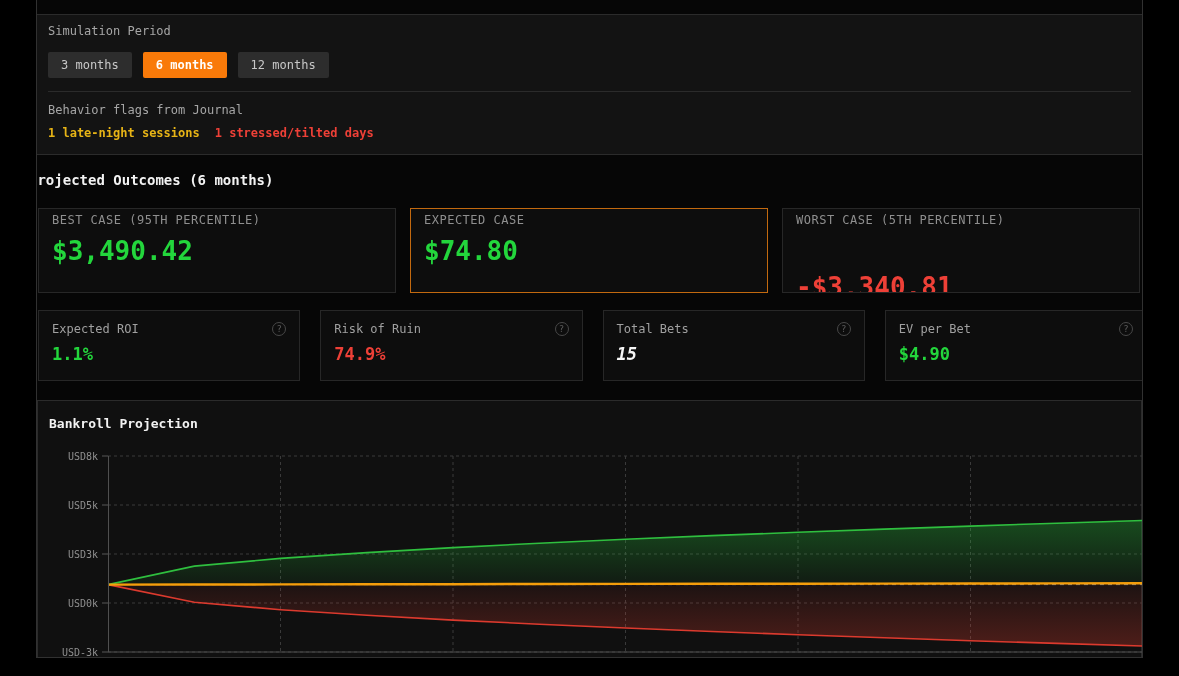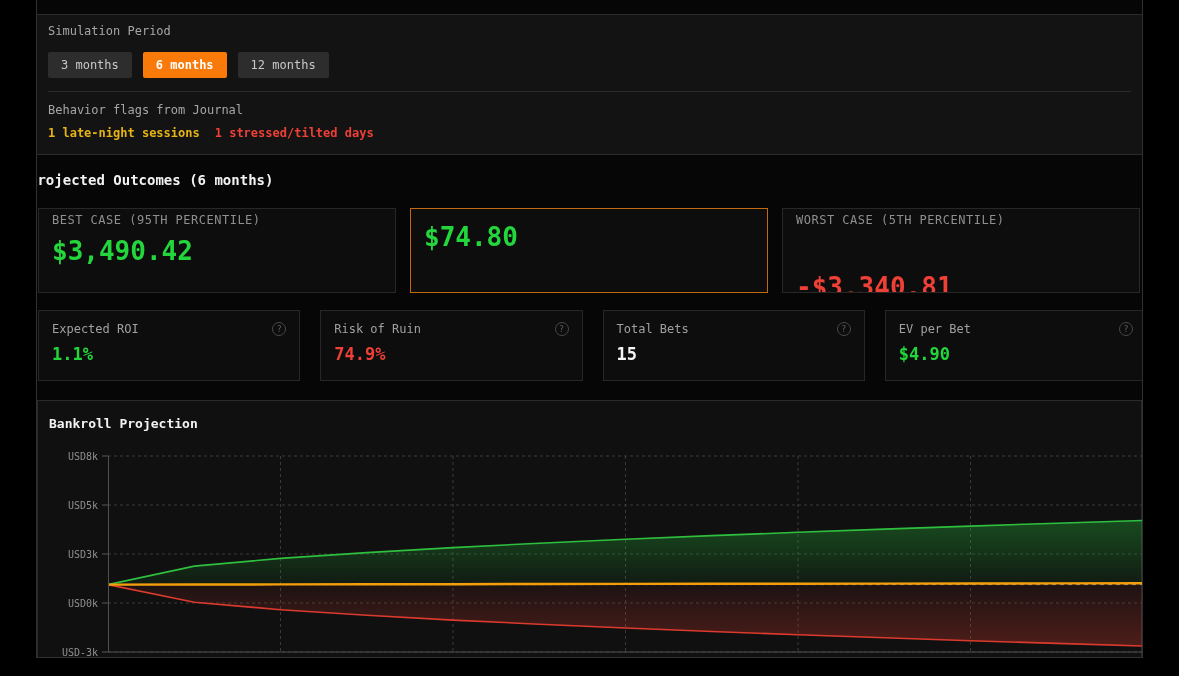--- a/index.html
+++ b/index.html
@@ -82,20 +82,21 @@
   </section>
 
   <h2 class="heading"><span>Projected Outcomes (6 months)</span></h2>
 
   <div class="cards">
     <div class="card">
       <div class="card-label">BEST CASE (95TH PERCENTILE)</div>
       <div class="card-value" style="color: rgb(35, 214, 60);">$3,490.42</div>
     </div>
     <div class="card highlight">
+      <div class="card-label">EXPECTED CASE</div>
       <div class="card-value" style="color: rgb(35, 214, 60);">$74.80</div>
     </div>
     <div class="card">
       <div class="card-label">WORST CASE (5TH PERCENTILE)</div>
       <div class="card-value" style="color: rgb(238, 64, 55); margin-top: 45px;">-$3,340.81</div>
     </div>
   </div>
 
   <div class="metrics">
     <div class="metric">
@@ -110,21 +111,21 @@
         <span class="metric-label">Risk of Ruin</span>
         <span class="help">?</span>
       </div>
       <div class="metric-value" style="color: rgb(238, 64, 55);">74.9%</div>
     </div>
     <div class="metric">
       <div class="metric-head">
         <span class="metric-label">Total Bets</span>
         <span class="help">?</span>
       </div>
-      <div class="metric-value" style="color: rgb(245, 245, 245);">15</div>
+      <div class="metric-value" style="color: rgb(245, 245, 245); font-style: italic;">15</div>
     </div>
     <div class="metric">
       <div class="metric-head">
         <span class="metric-label">EV per Bet</span>
         <span class="help">?</span>
       </div>
       <div class="metric-value" style="color: rgb(35, 214, 60);">$4.90</div>
     </div>
   </div>
 

